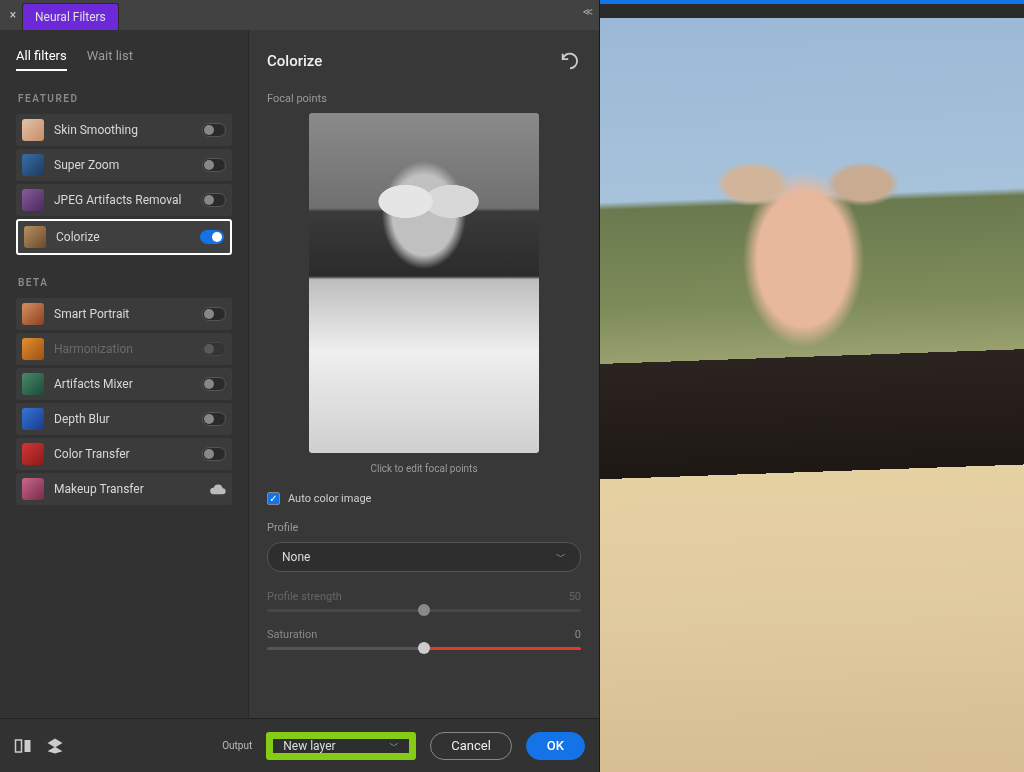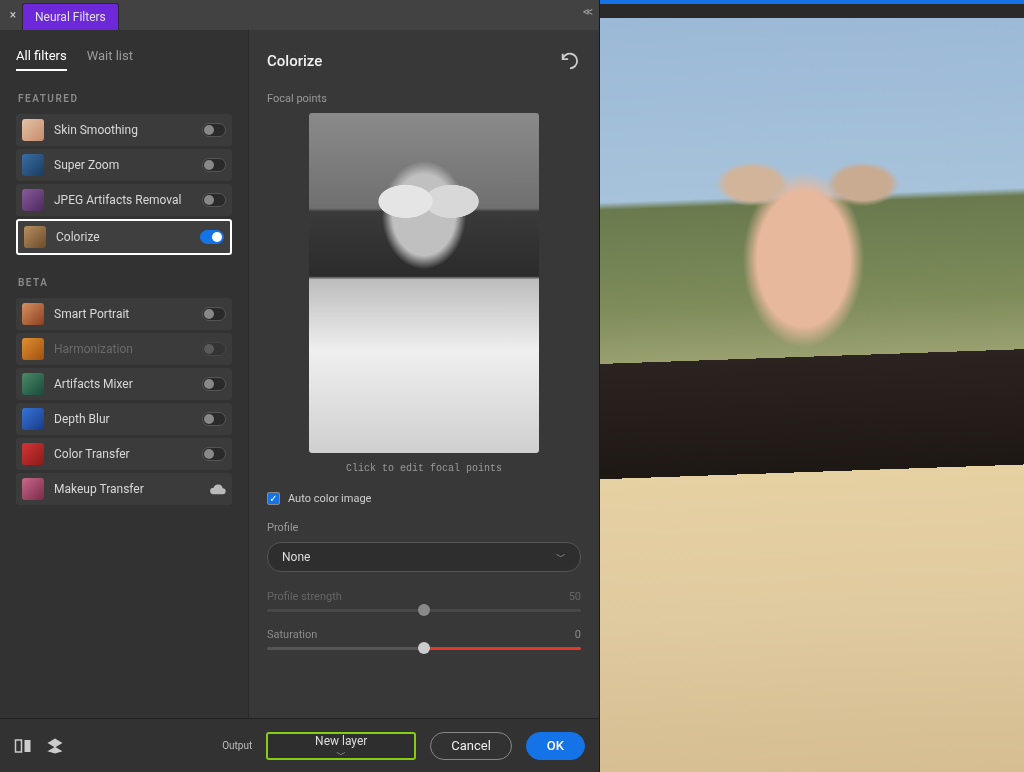--- a/index.html
+++ b/index.html
@@ -60,21 +60,21 @@
 .preview-wrap { display: flex; flex-direction: column; align-items: center; margin-bottom: 18px; }
 .preview-img {
   width: 230px; height: 340px; border-radius: 3px; background:
     radial-gradient(ellipse 46px 28px at 42% 26%, #e5e5e5 58%, transparent 60%),
     radial-gradient(ellipse 46px 28px at 62% 26%, #d8d8d8 58%, transparent 60%),
     radial-gradient(ellipse 70px 90px at 50% 30%, #c0c0c0 45%, transparent 60%),
     linear-gradient(180deg, #8a8a8a 0%, #707070 28%, #3a3a3a 29%, #2b2b2b 48%, #bdbdbd 49%, #efefef 70%, #cfcfcf 100%);
   background-blend-mode: normal;
   cursor: pointer;
 }
-.preview-caption { font-size: 10px; color: #9a9a9a; margin-top: 10px; font-family: Liberation Mono, monospace; }
+.preview-caption { font-size: 10px; color: #9a9a9a; margin-top: 10px; }
 
 .check-row { display: flex; align-items: center; gap: 8px; margin-bottom: 16px; }
 .check-box { width: 13px; height: 13px; border: 1px solid #888; border-radius: 2px; background: #1473e6; display: flex; align-items: center; justify-content: center; color: #fff; font-size: 10px; }
 .check-lbl { font-size: 11px; color: #cfcfcf; }
 
 .select {
   width: 100%; height: 30px; background: #2e2e2e; border: 1px solid #555; border-radius: 14px;
   display: flex; align-items: center; justify-content: space-between; padding: 0 14px; font-size: 12px; color: #ddd;
   cursor: pointer; margin-bottom: 18px;
 }
@@ -92,21 +92,21 @@
   padding: 0 14px; gap: 14px;
 }
 .footer .spacer { flex: 1; }
 .foot-ic { width: 18px; height: 18px; color: #ccc; cursor: pointer; }
 .output-lbl { font-size: 10px; color: #bbb; }
 .btn {
   height: 28px; padding: 0 20px; border-radius: 14px; font-size: 13px; cursor: pointer;
   display: flex; align-items: center; border: 1px solid #888; background: transparent; color: #eee;
 }
 .btn.primary { background: #1473e6; border-color: #1473e6; color: #fff; font-weight: 500; }
-.foot-select { width: 150px; height: 28px; background: #2e2e2e; border: 2px solid #84cc16; border-radius: 3px; display: flex; align-items: center; justify-content: space-between; padding: 0 10px; font-size: 12px; color: #ddd; cursor: pointer; flex-direction: column; }
+.foot-select { width: 150px; height: 28px; background: #2e2e2e; border: 7px solid #84cc16; border-radius: 3px; display: flex; align-items: center; justify-content: space-between; padding: 0 10px; font-size: 12px; color: #ddd; cursor: pointer; }
 
 
 .canvas { flex: 1; position: relative; background: #2a2a2a; }
 .canvas-top { position: absolute; top: 0; left: 0; right: 0; height: 4px; background: #1473e6; }
 .canvas-img {
   position: absolute; top: 18px; left: 0; right: 0; bottom: 0;
   background:
     radial-gradient(ellipse 60px 36px at 36% 22%, #d2b49a 46%, rgba(210,180,154,.7) 50%, transparent 62%),
     radial-gradient(ellipse 60px 36px at 62% 22%, #c9ab92 46%, rgba(201,171,146,.7) 50%, transparent 62%),
     radial-gradient(ellipse 110px 160px at 48% 32%, #e8b89c 42%, transparent 55%),

